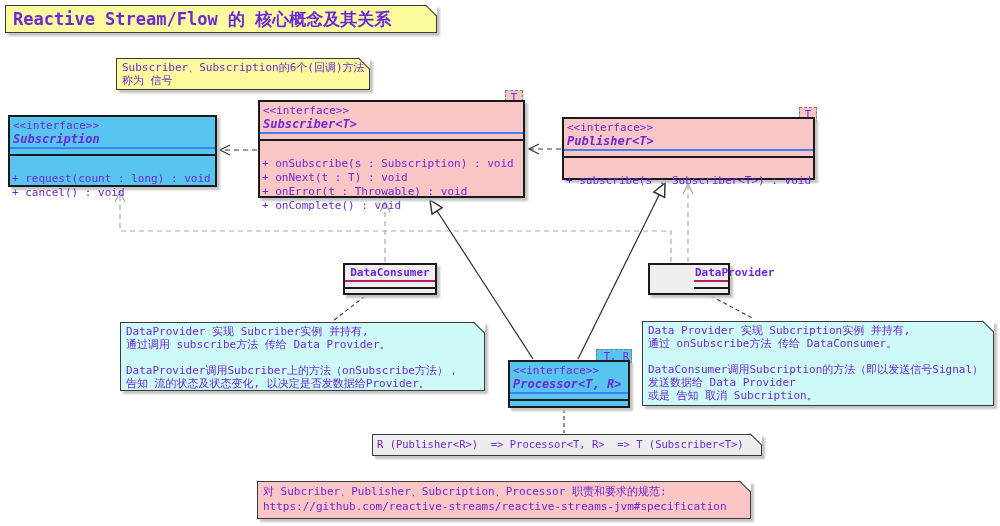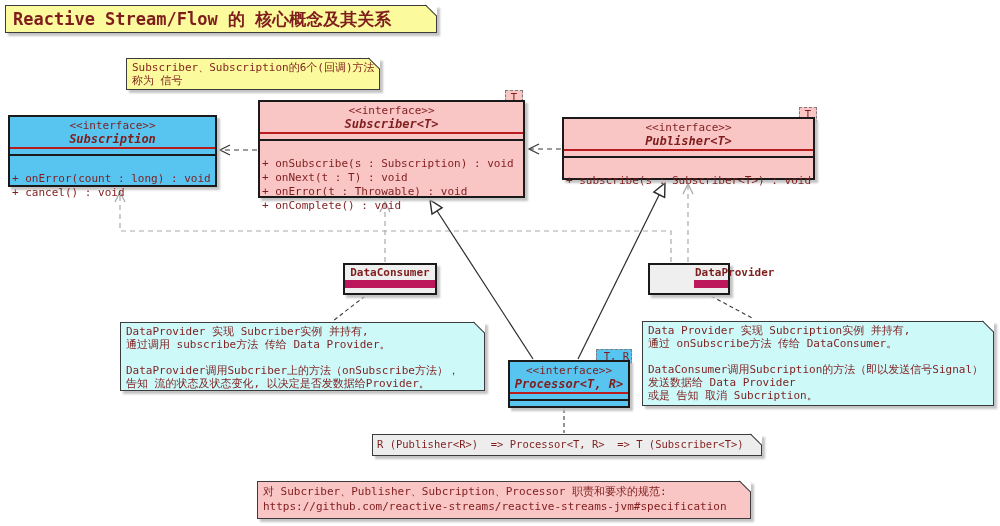--- a/index.html
+++ b/index.html
@@ -1,32 +1,32 @@
 <!DOCTYPE html>
 <html style="--blue: #58C4F0; --pink: #F9C5C5; --yellow: #FBFB9D; --cyan: #CDF9F9; --note_gray: #EDEDED; --class_gray: #EFEFEF;"><head>
 <meta charset="utf-8">
 <style>
   html,body{margin:0;padding:0;background:#ffffff;}
   #canvas{position:relative;width:1000px;height:526px;background:#ffffff;overflow:hidden;
-          font-family:"DejaVu Sans Mono","Liberation Mono",monospace;color:#7f1d1d;}
+          font-family:"DejaVu Sans Mono","Liberation Mono",monospace;color:#6d28d9;}
   #wires{position:absolute;left:0;top:0;}
 
   
   .uml{position:absolute;border:2px solid #1a1a1a;box-sizing:border-box;box-shadow:3px 3px 2px #c4c4c4;}
   .blue{background:var(--blue,#58C4F0);}
   .pink{background:var(--pink,#F9C5C5);}
   .grayc{background:var(--class_gray,#EFEFEF);}
-  .c-title{border-bottom:2px solid #b91c1c;text-align:center;padding:2px 3px 1px;}
+  .c-title{border-bottom:2px solid #3b82f6;padding:2px 3px 1px;}
   .stereo{font-size:11px;line-height:13px;}
   .cname{font-size:12px;line-height:14px;font-weight:bold;font-style:italic;white-space:pre;}
   .c-empty{height:5px;border-bottom:2px solid #1a1a1a;}
   .c-empty2{height:7px;}
   .c-methods{padding:16px 2px 3px;}
   .mline{font-size:11px;line-height:14px;white-space:pre;}
-  .c-title-s{text-align:center;padding:1px 1px;border-bottom:8px solid #be185d;}
+  .c-title-s{text-align:center;padding:1px 1px;border-bottom:2px solid #be185d;}
   .cname-s{font-size:11px;line-height:13px;font-weight:bold;}
 
   
   .gtag{position:absolute;border:1px dashed #7d7d7d;box-sizing:border-box;
         font-size:10.5px;line-height:13px;text-align:center;padding:0 2px;white-space:pre;}
 
   
   .note{position:absolute;border:1px solid #3b3b3b;box-sizing:border-box;
         box-shadow:3px 3px 2px #c4c4c4;padding:2px 5px;}
   .note::before{content:"";position:absolute;top:-1px;right:-1px;width:0;height:0;
@@ -69,33 +69,33 @@
     <path d="M578,359 L665,183" fill="none" stroke="#2b2b2b" stroke-width="1.2" marker-end="url(#tri)"></path>
     <path d="M365,296 L333,321" fill="none" stroke="#3b3b3b" stroke-width="1.1" stroke-dasharray="4,3"></path>
     <path d="M711,296 L754,319" fill="none" stroke="#3b3b3b" stroke-width="1.1" stroke-dasharray="4,3"></path>
     <path d="M564,409 L564,433" fill="none" stroke="#3b3b3b" stroke-width="1.1" stroke-dasharray="4,3"></path>
   </svg>
 
   <div class="note yellow-n" style="left:5px;top:5px;width:432px;height:28px;padding:3px 7px;">
     <div class="title-text">Reactive Stream/Flow 的 核心概念及其关系</div>
   </div>
 
-  <div class="note yellow-n" style="left:126px;top:58px;width:254px;height:32px;">
+  <div class="note yellow-n" style="left:116px;top:58px;width:254px;height:32px;">
     <div class="nl">Subscriber、Subscription的6个(回调)方法</div>
     <div class="nl">称为 信号</div>
   </div>
 
   <div class="uml blue" style="left:8px;top:115px;width:209px;height:72px;">
     <div class="c-title">
       <div class="stereo">&lt;&lt;interface&gt;&gt;</div>
       <div class="cname">Subscription</div>
     </div>
     <div class="c-empty"></div>
     <div class="c-methods">
-      <div class="mline">+ onError(count : long) : void</div>
+      <div class="mline">+ request(count : long) : void</div>
       <div class="mline">+ cancel() : void</div>
     </div>
   </div>
 
   <div class="gtag pink" style="left:505px;top:90px;width:18px;height:16px;">T</div>
   <div class="uml pink" style="left:258px;top:100px;width:267px;height:98px;">
     <div class="c-title">
       <div class="stereo">&lt;&lt;interface&gt;&gt;</div>
       <div class="cname">Subscriber&lt;T&gt;</div>
     </div>

